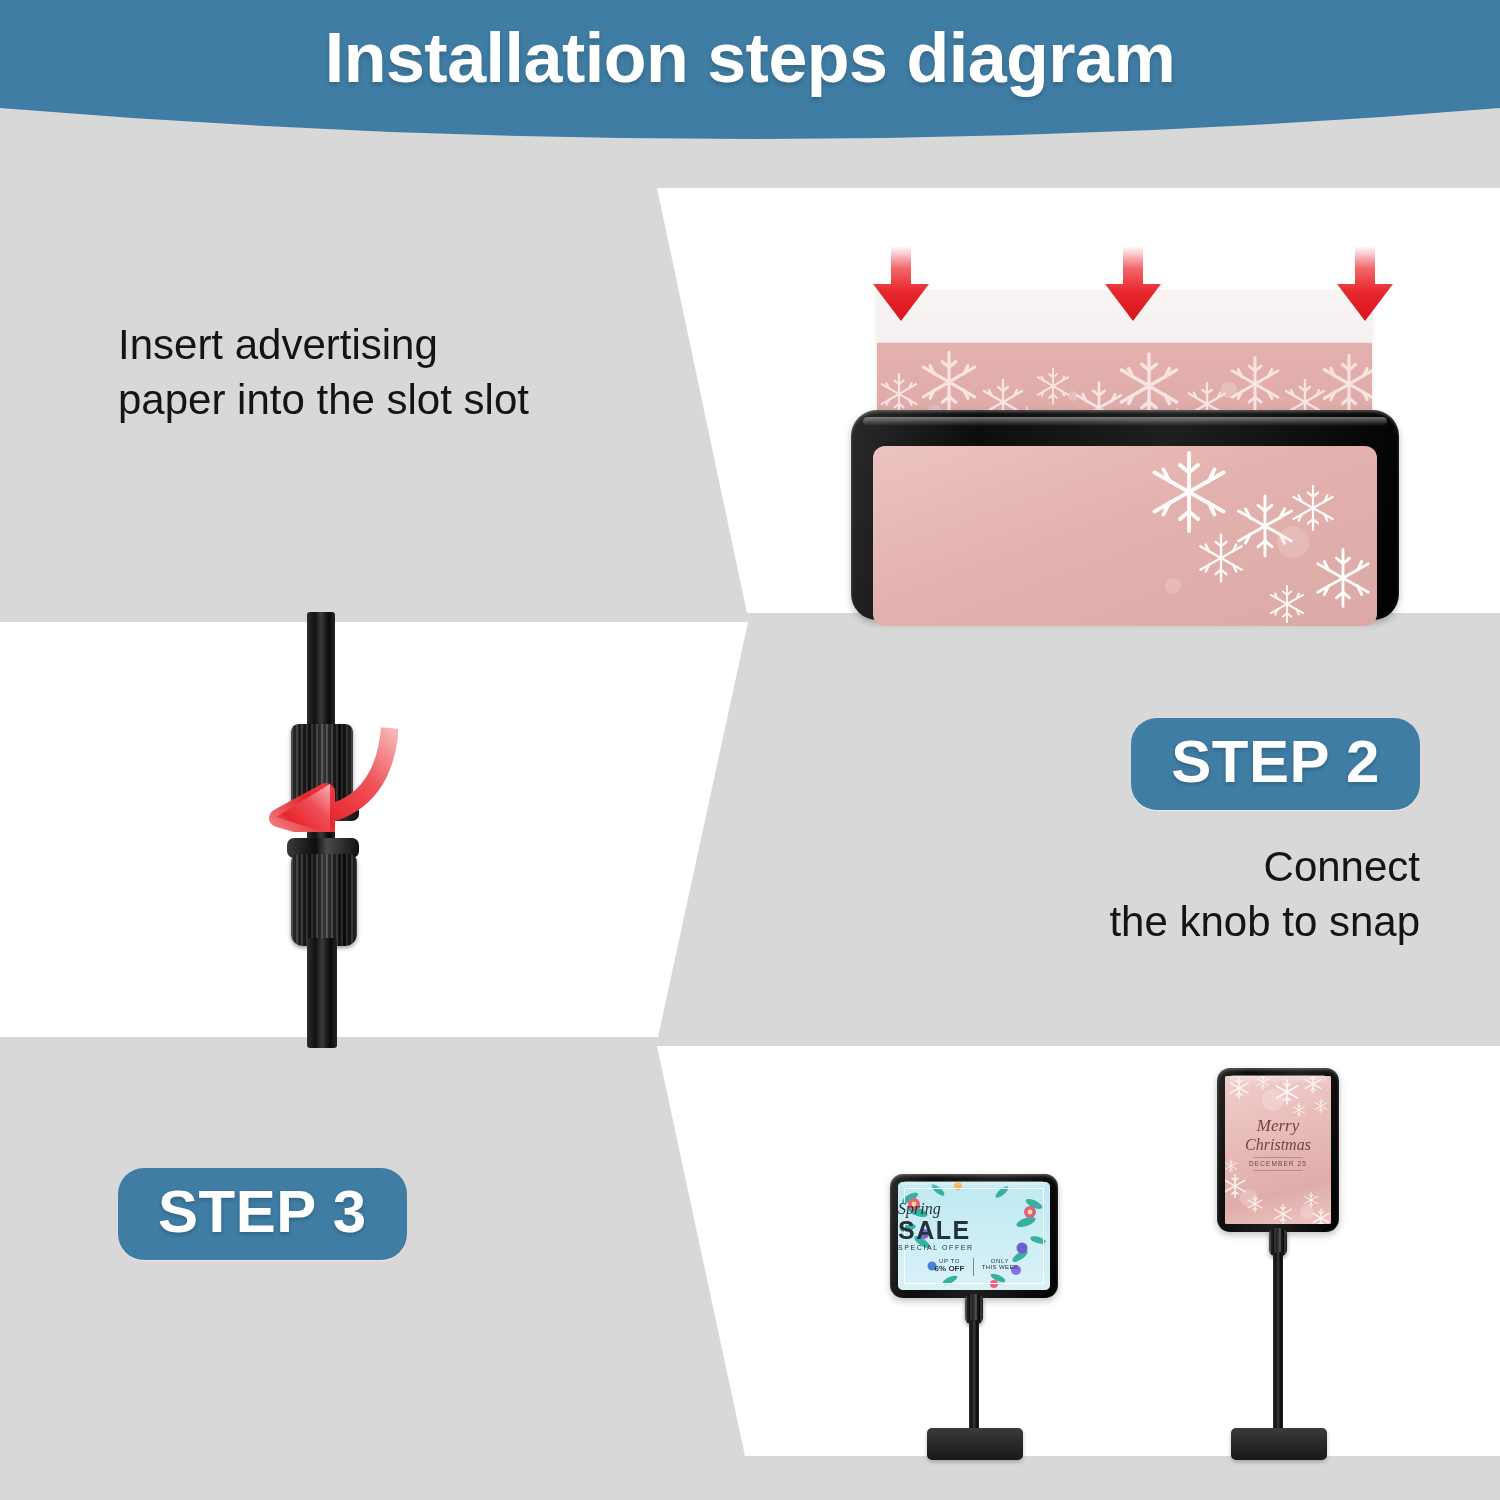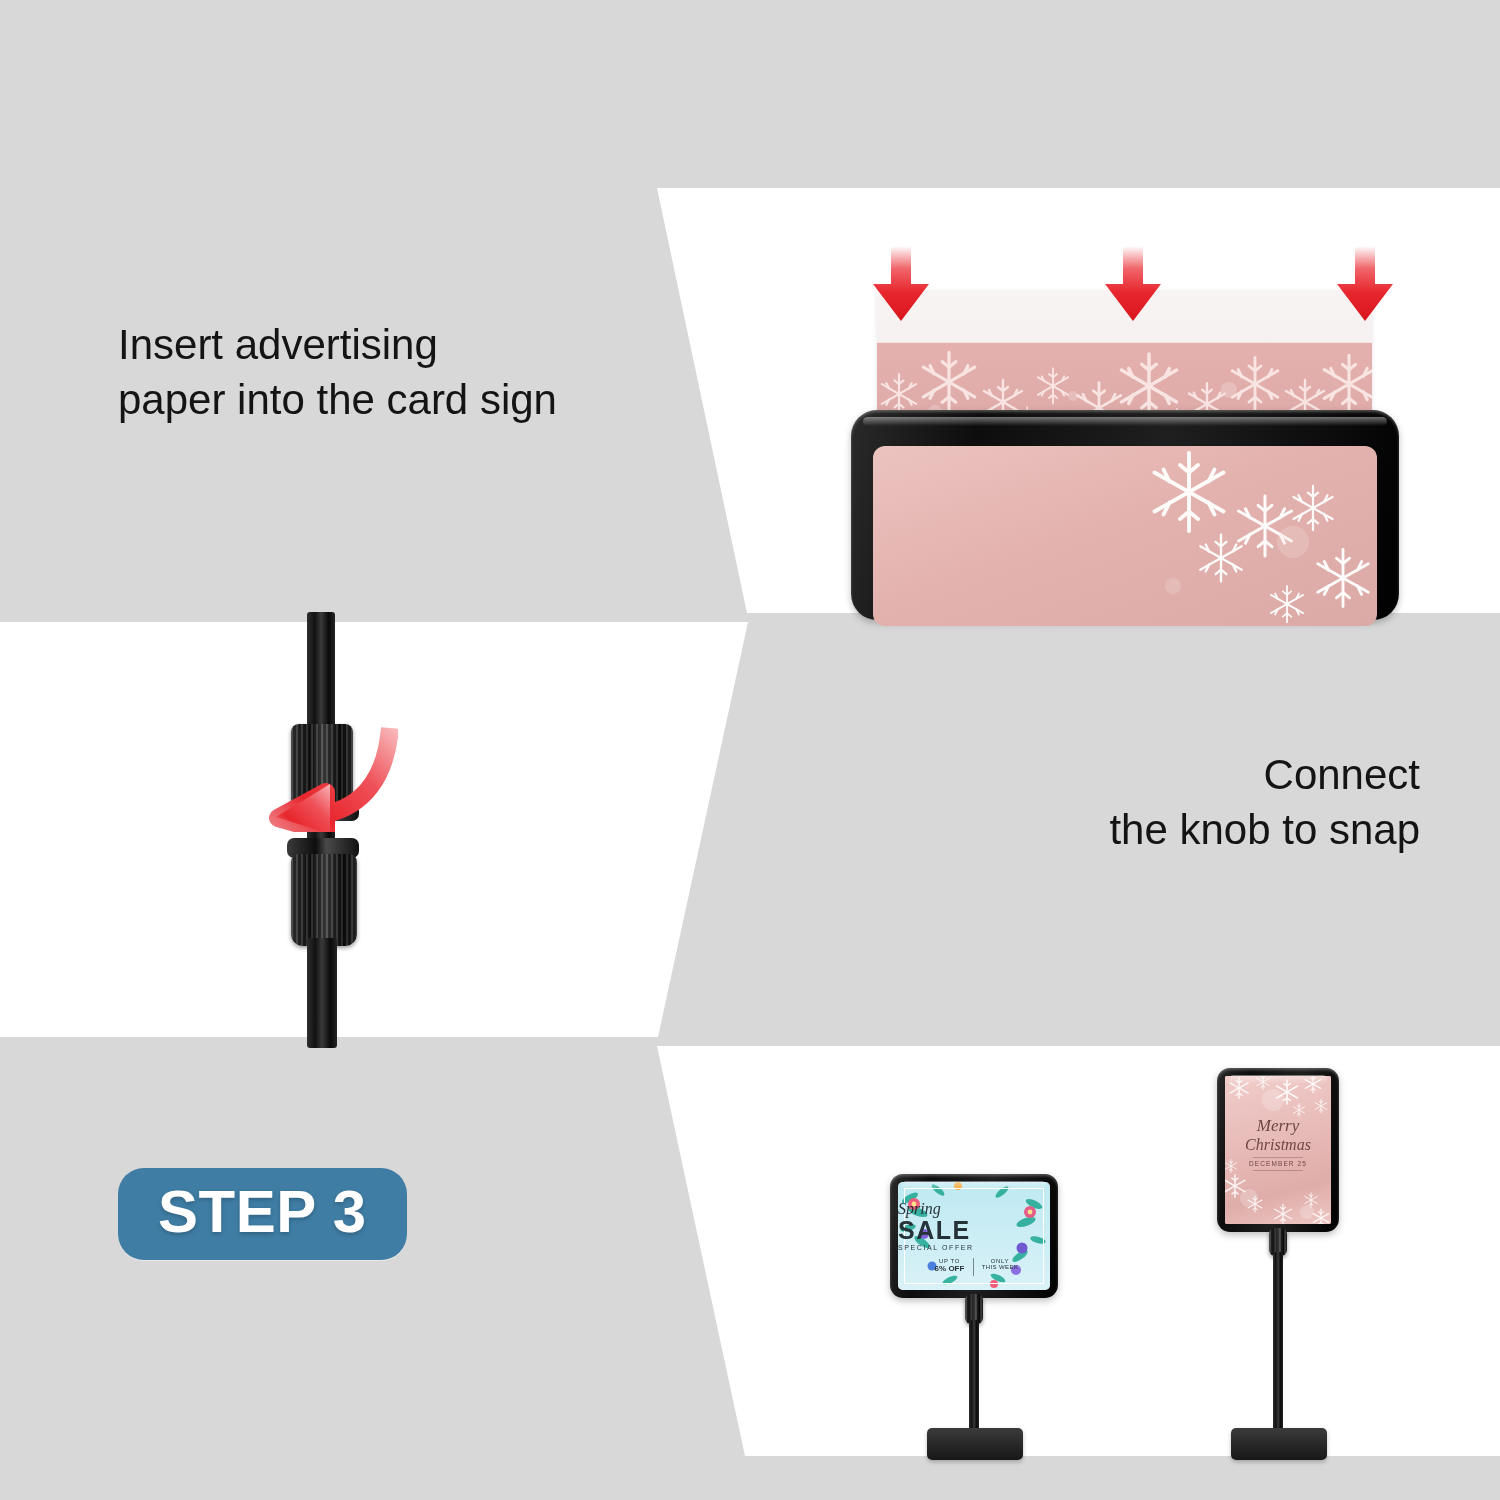--- a/index.html
+++ b/index.html
@@ -130,24 +130,30 @@
     background:linear-gradient(165deg,#f0cdca 0%,#e8bcb9 40%,#dfada9 75%,#eec7c4 100%);
     overflow:hidden;
   }
   .xmas-text { position:absolute; left:0; right:0; text-align:center; color:#7c5250; }
 </style>
 </head>
 <body>
 
 <div id="stage">
 
+  <div class="header">
+    <svg width="1500" height="150" viewBox="0 0 1500 150">
+      <path d="M0,0 H1500 V108 Q750,170 0,108 Z" fill="#3f7da4"></path>
+    </svg>
+    <div class="header-title">Installation steps diagram</div>
+  </div>
 
   <div class="txtblock" id="s1-text">
     <div class="caption">Insert advertising
-paper into the card sign</div>
+paper into the slot slot</div>
   </div>
 
   <div class="panel" style="left:655px; top:188px;">
     <svg width="845" height="425" viewBox="0 0 845 425">
       <path d="M2,0 H845 V425 H92 Z" fill="#ffffff"></path>
     </svg>
 
     <div class="inner">
 
       <div class="paper" style="left:222px; top:102px; width:495px; height:138px;">
@@ -274,20 +280,21 @@
             <stop offset="100%" stop-color="#f07a80"></stop>
           </linearGradient>
         </defs>
         <path d="M132,6 C128,54 106,84 68,92 L68,70 L20,96 L68,110 L68,92" fill="none" stroke="url(#rg)" stroke-width="18" stroke-linejoin="round"></path>
         <path d="M72,62 L18,95 L72,112 Z" fill="url(#rg)"></path>
       </svg>
     </div>
   </div>
 
   <div class="txtblock" id="s2-text">
+    <div class="badge">STEP 2</div>
     <div class="caption">Connect
 the knob to snap</div>
   </div>
 
   <div class="txtblock" id="s3-text">
     <div class="badge">STEP 3</div>
   </div>
 
   <div class="panel" style="left:655px; top:1046px;">
     <svg width="845" height="410" viewBox="0 0 845 410">

